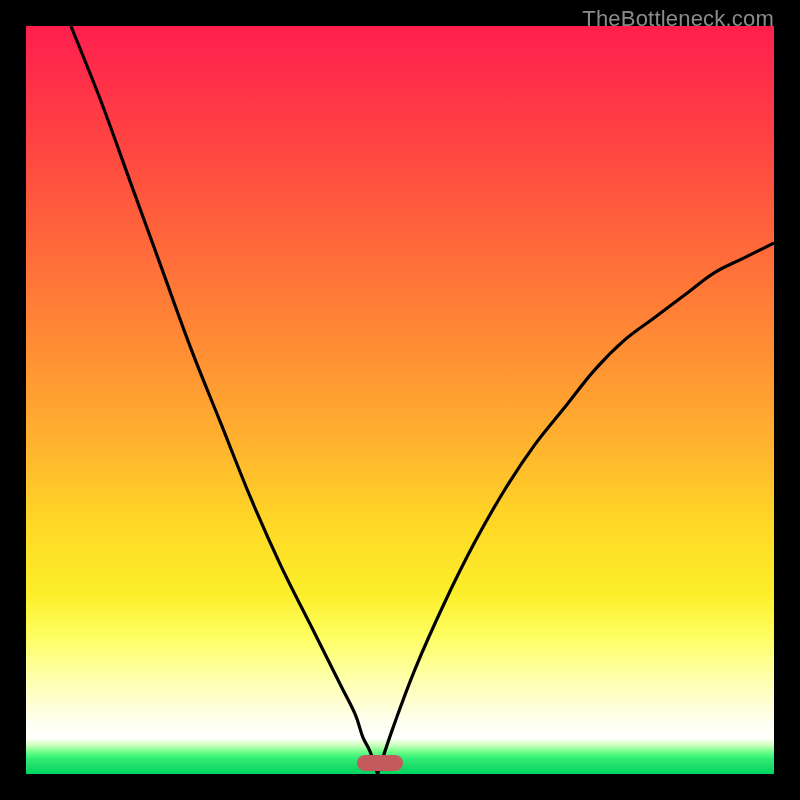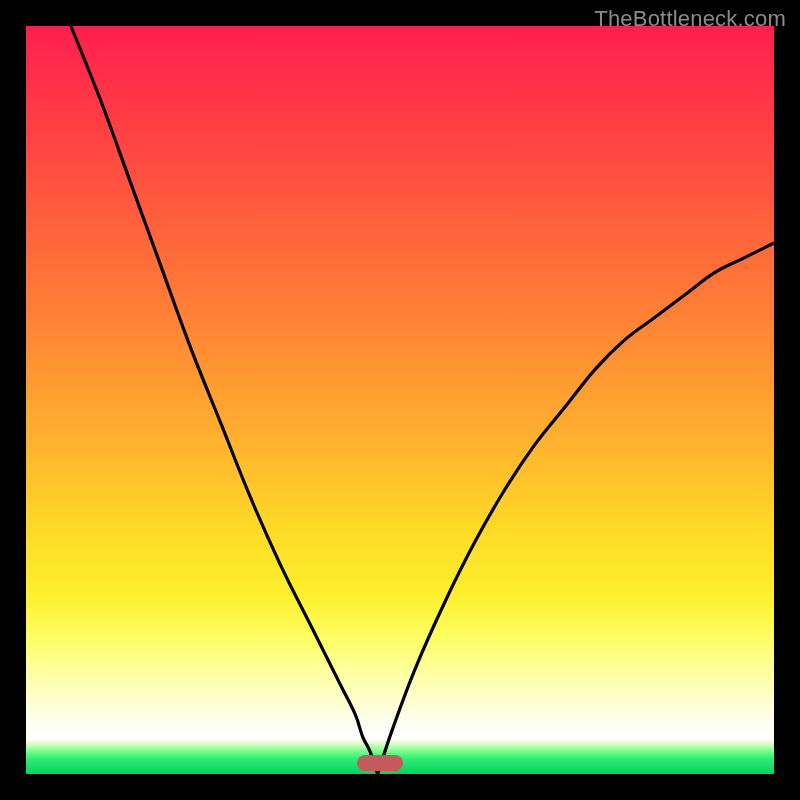--- a/index.html
+++ b/index.html
@@ -12,21 +12,21 @@
   }
   .outer-frame {
     width: 800px;
     height: 800px;
     background: #000;
     position: relative;
   }
   .watermark {
     position: absolute;
     top: 6px;
-    right: 14px;
+    right: 26px;
     color: #8b8b8b;
     font-family: Arial, Helvetica, sans-serif;
     font-size: 22px;
     font-weight: 500;
     letter-spacing: 0.2px;
     z-index: 10;
   }
   .plot-area {
     position: absolute;
     left: 26px;

